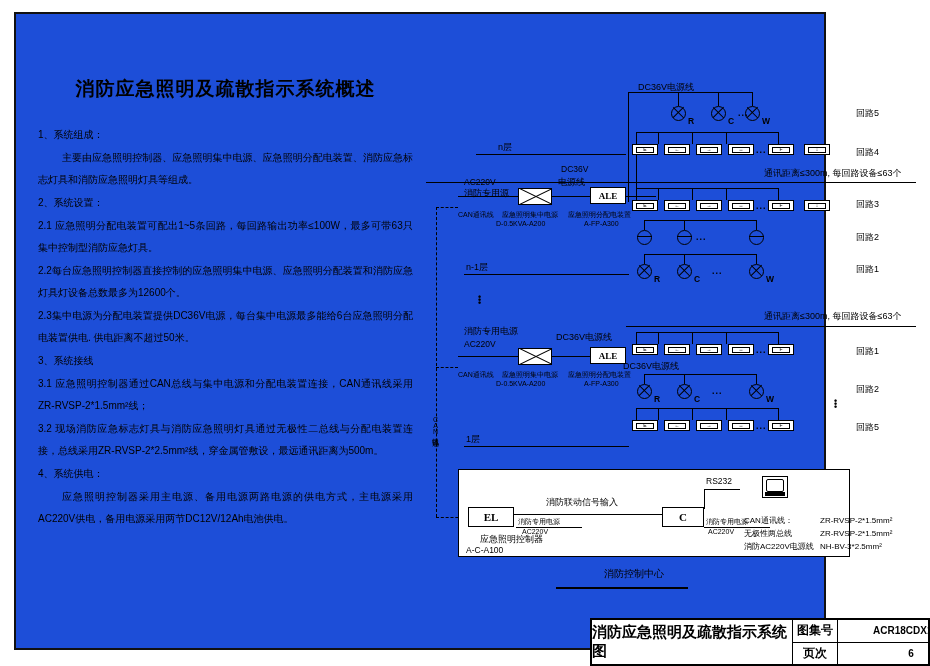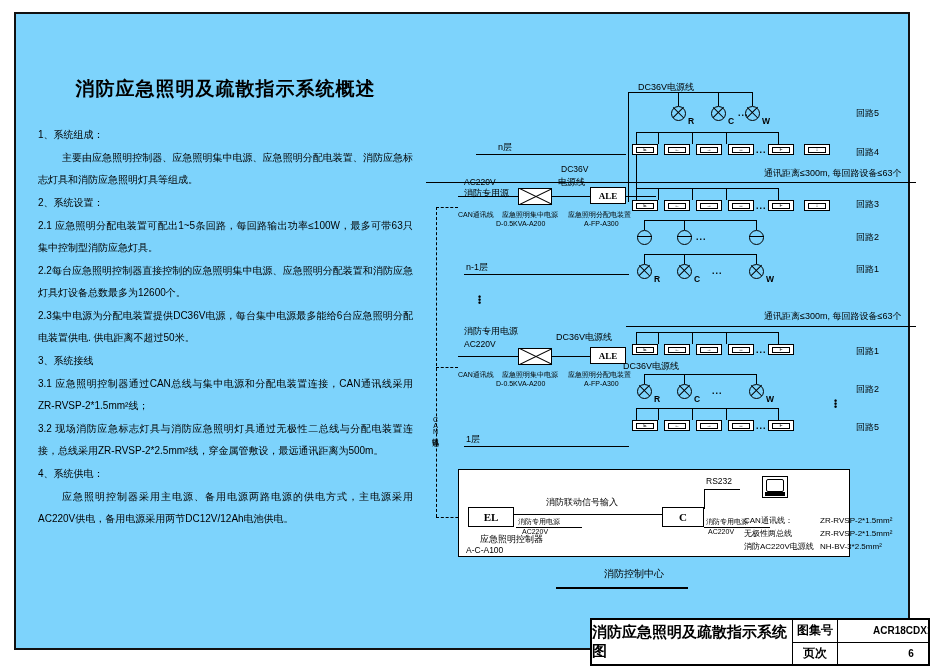--- a/index.html
+++ b/index.html
@@ -1,18 +1,18 @@
 <!DOCTYPE html>
 <html><head>
 <meta charset="utf-8">
 <style>
   html,body{margin:0;padding:0;background:#8a8a8a;}
   body{font-family:"Liberation Sans","DejaVu Sans",sans-serif;}
   #page{position:relative;width:930px;height:666px;background:#fff;overflow:hidden;}
-  #sheet{position:absolute;left:14px;top:12px;width:896px;height:638px;border:2px solid #111;box-sizing:border-box;background:#7dd3fc;}
+  #sheet{position:absolute;left:14px;top:12px;width:812px;height:638px;border:2px solid #111;box-sizing:border-box;background:#1d4ed8;}
 
   
   #leftcol{position:absolute;left:22px;top:62px;width:375px;}
   #doc-title{font-size:19px;font-weight:bold;text-align:center;letter-spacing:1px;margin-bottom:22px;color:#000;}
   .para{font-size:10px;line-height:22px;color:#000;margin-bottom:1px;text-align:justify;}
   .para.indent{text-indent:24px;}
 
   
   #diagram{position:absolute;left:400px;top:50px;width:500px;height:560px;}
   .lbl{position:absolute;font-size:8.5px;color:#000;white-space:nowrap;line-height:10px;}

